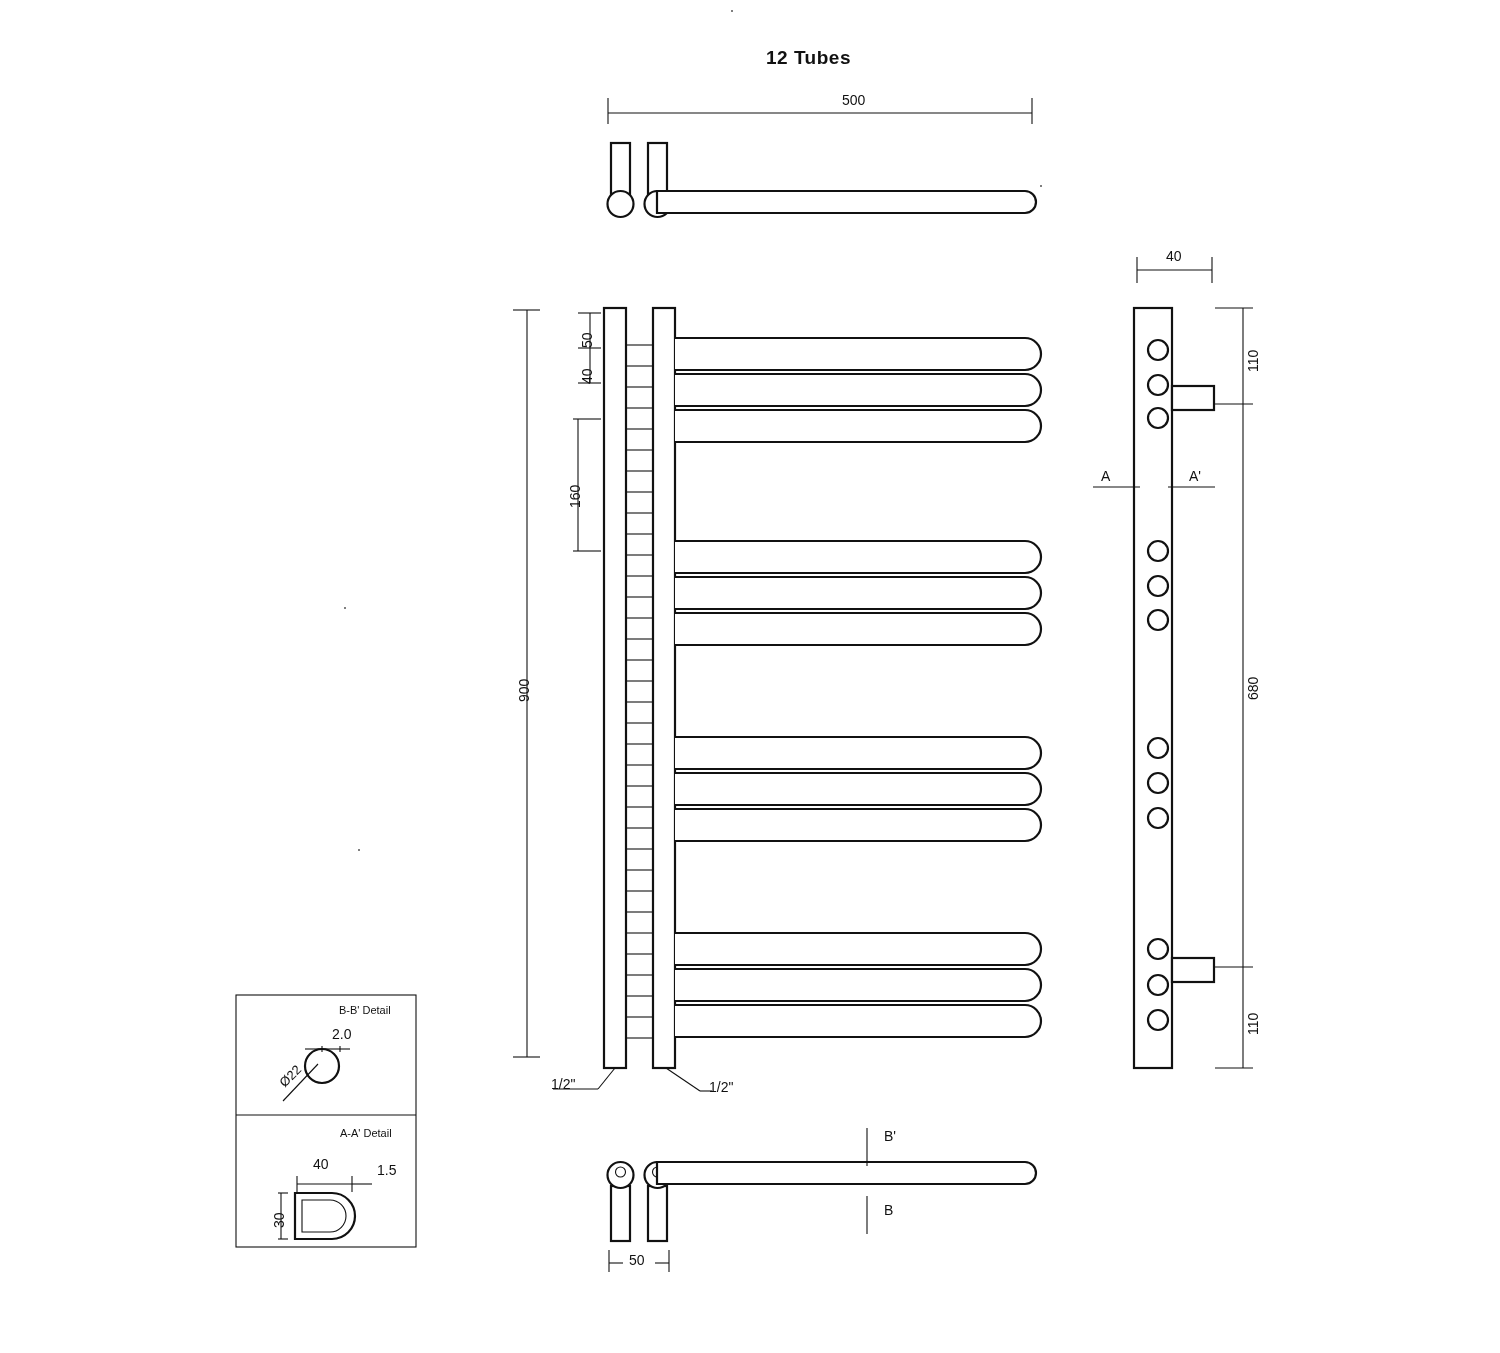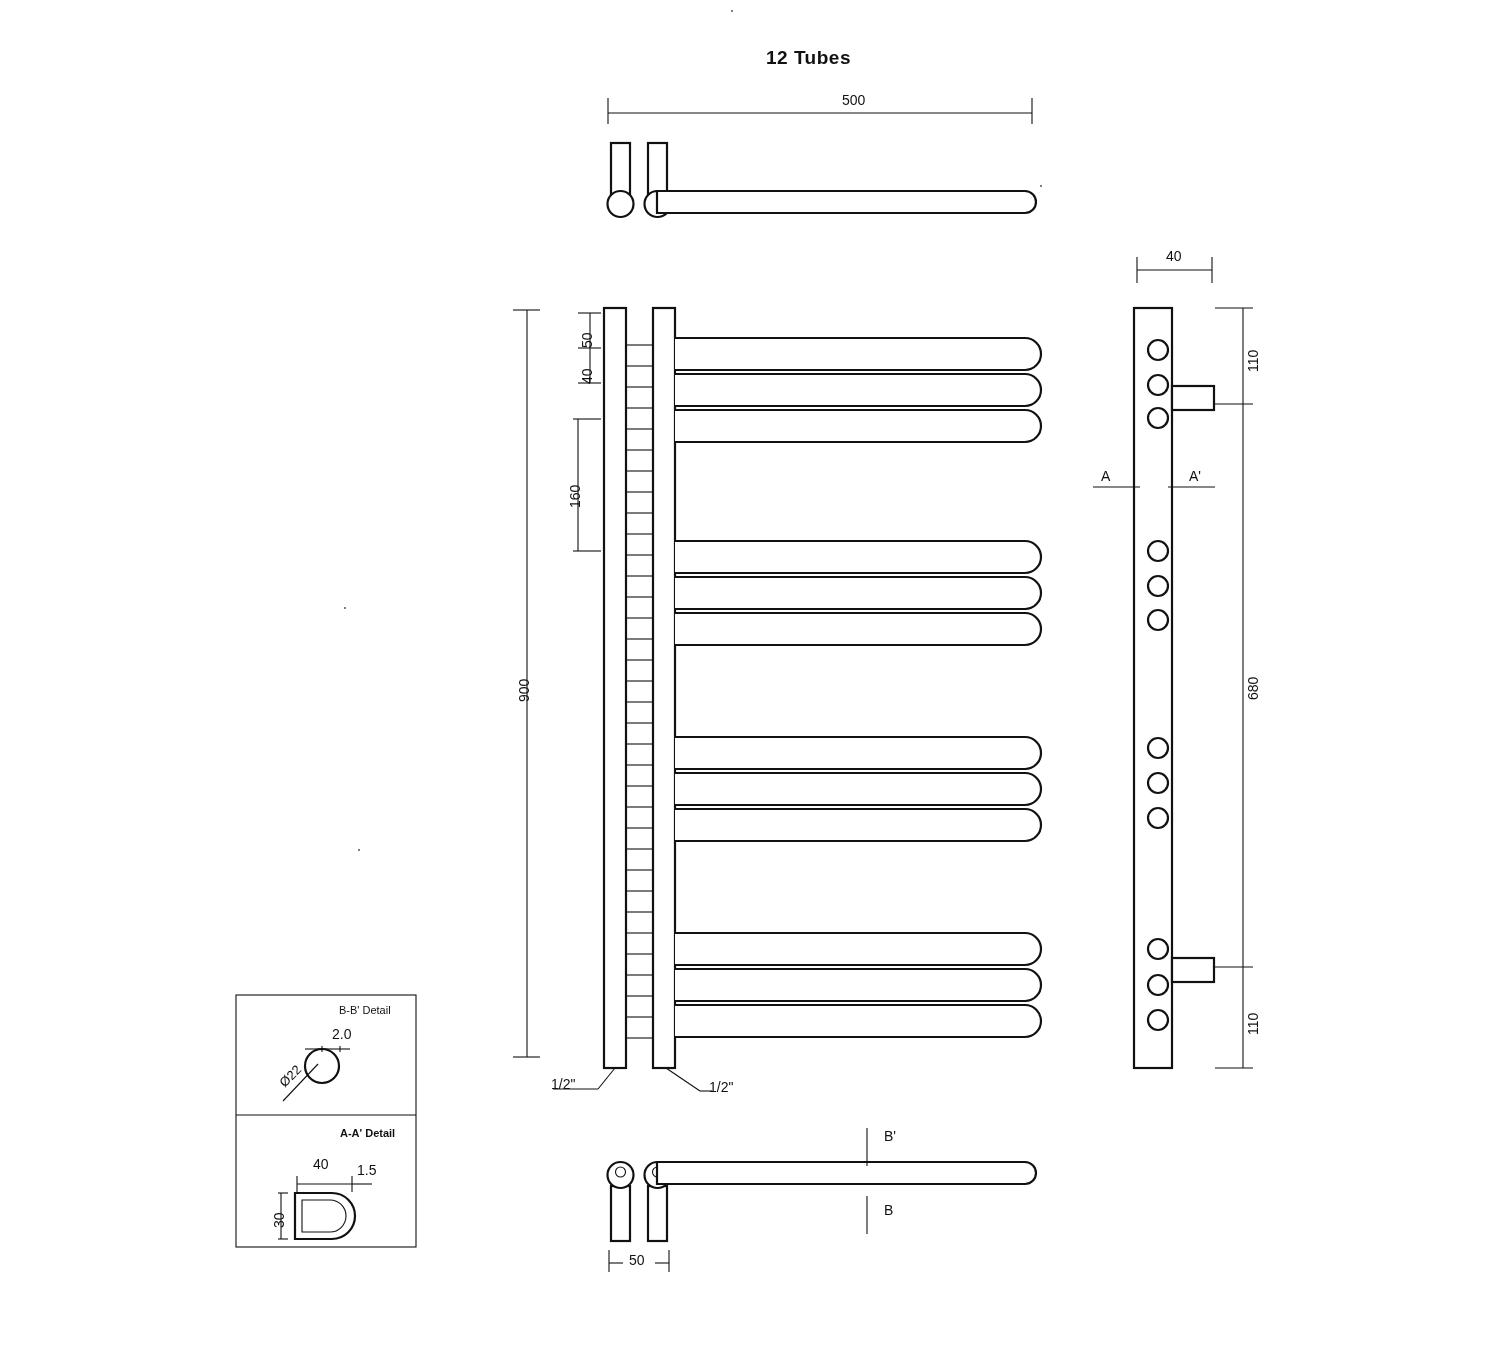--- a/index.html
+++ b/index.html
@@ -297,23 +297,23 @@
   <div class="lbl dim" style="left:1189px; top:469px;">A'</div>
 
   <div class="lbl dim" style="left:884px; top:1129px;">B'</div>
   <div class="lbl dim" style="left:884px; top:1203px;">B</div>
   <div class="lbl dim" style="left:629px; top:1253px;">50</div>
 
   <div class="lbl detail-title" style="left:299px; top:1005px;">B-B' Detail</div>
   <div class="lbl dim" style="left:332px; top:1027px;">2.0</div>
   <div class="lbl dim-sm" style="left:277px; top:1080px; transform: rotate(-45deg); transform-origin: left top;">Ø22</div>
 
-  <div class="lbl detail-title" style="left:300px; top:1128px;font-weight:bold;">A-A' Detail</div>
+  <div class="lbl detail-title" style="left:300px; top:1128px;">A-A' Detail</div>
   <div class="lbl dim" style="left:313px; top:1157px;">40</div>
-  <div class="lbl dim" style="left:357px; top:1163px;">1.5</div>
+  <div class="lbl dim" style="left:377px; top:1163px;">1.5</div>
   <div class="lbl dim vert" style="left:272px; top:1228px;">30</div>
 
   <div class="speck" style="left:731px; top:10px;"></div>
   <div class="speck" style="left:1040px; top:185px;"></div>
   <div class="speck" style="left:344px; top:607px;"></div>
   <div class="speck" style="left:358px; top:849px;"></div>
 
 </div>
 
 </body></html>

